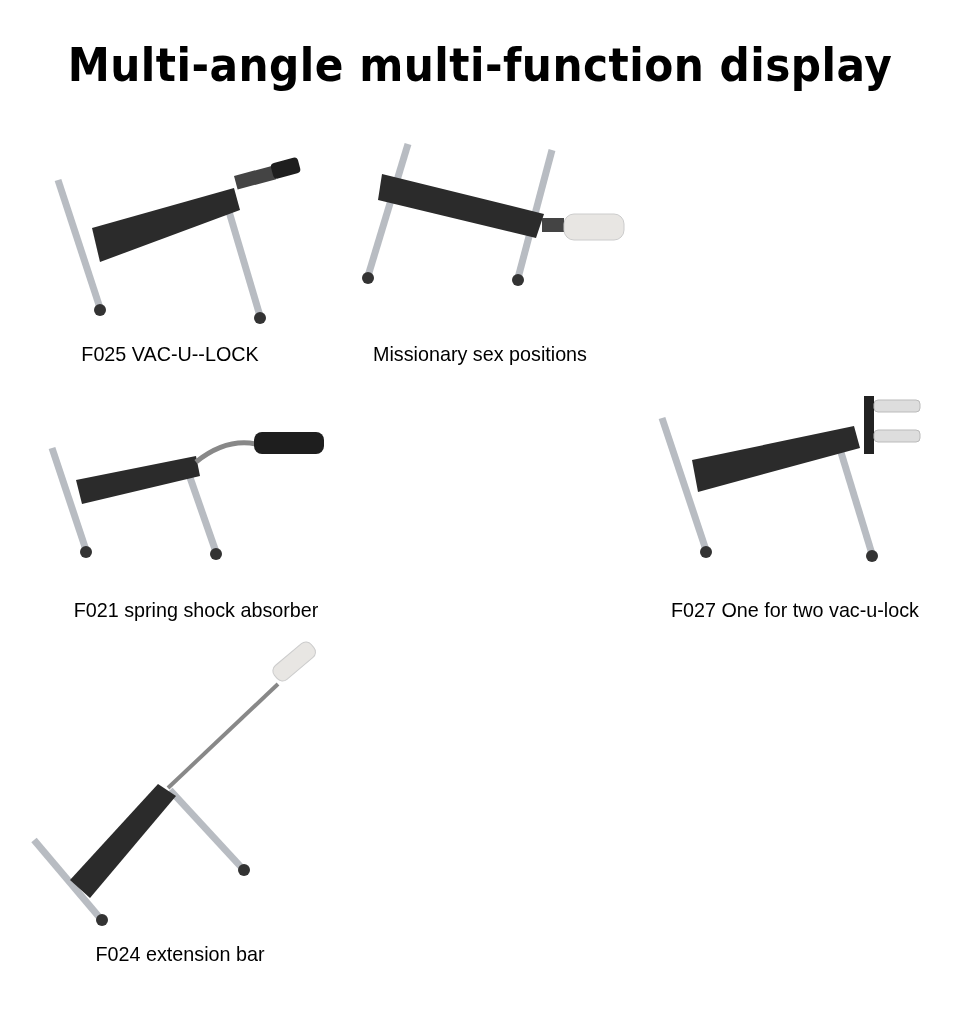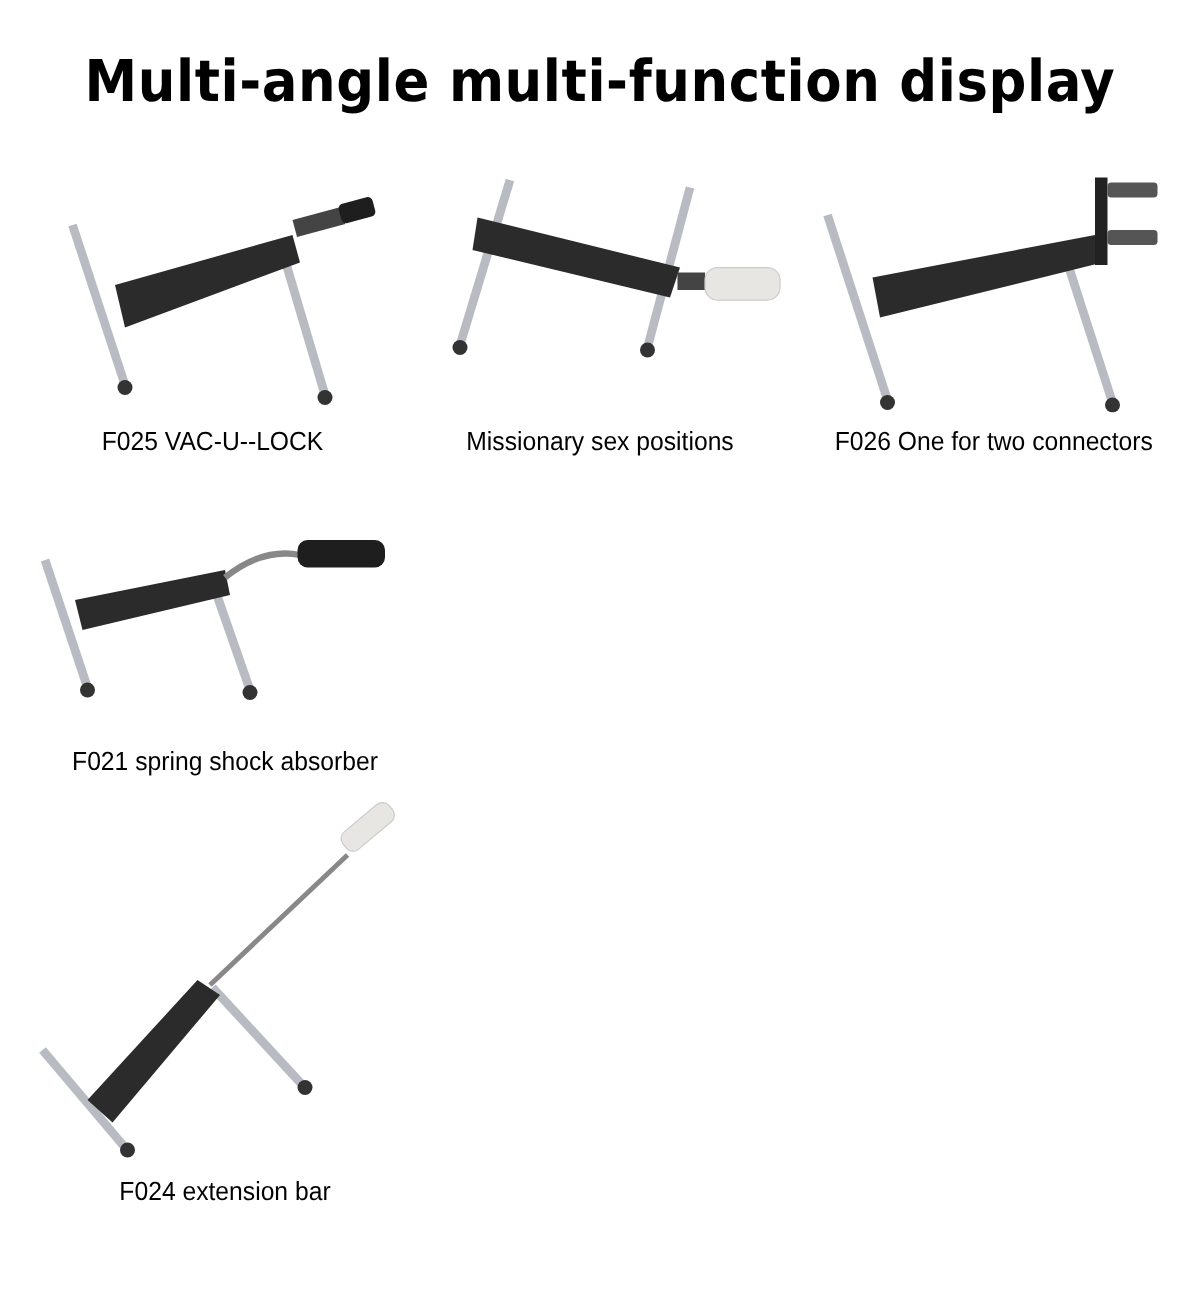--- a/index.html
+++ b/index.html
@@ -54,52 +54,52 @@
         <circle cx="38" cy="148" r="6" fill="#333"></circle>
           <circle cx="188" cy="150" r="6" fill="#333"></circle>
         <polygon points="52,44 214,84 206,108 48,70" fill="#2b2b2b"></polygon>
         <rect x="212" y="88" width="22" height="14" fill="#444"></rect>
         <rect x="234" y="84" width="60" height="26" rx="10" fill="#e8e6e3" stroke="#ccc"></rect>
       </svg>
     </div>
     <div class="caption" style="top:212px;">Missionary sex positions</div>
   </div>
 
-  <div class="cell" style="left:640px; top:130px; width:310px; height:240px;">
-    <div class="img-wrap">
-      <svg width="310" height="200" viewBox="0 0 310 200">
-        <line x1="22" y1="42" x2="70" y2="190" stroke="#b8bcc2" stroke-width="7"></line>
-        <line x1="210" y1="68" x2="250" y2="192" stroke="#b8bcc2" stroke-width="7"></line>
-        <circle cx="70" cy="192" r="6" fill="#333"></circle>
-          <circle cx="250" cy="194" r="6" fill="#333"></circle>
-        <polygon points="58,92 236,58 242,80 64,124" fill="#2b2b2b"></polygon>
-        <rect x="236" y="12" width="10" height="70" fill="#222"></rect>
-        <rect x="246" y="16" width="40" height="12" rx="3" fill="#555"></rect>
-        <rect x="246" y="54" width="40" height="12" rx="3" fill="#555"></rect>
-      </svg>
-    </div>
-    <div class="caption" style="top:212px;">F026 One for two connectors</div>
-  </div>
 
-  <div class="cell" style="left:20px; top:390px; width:320px; height:240px;">
+  <div class="cell" style="left:36px; top:390px; width:320px; height:240px;">
     <div class="img-wrap">
       <svg width="320" height="200" viewBox="0 0 320 200">
         <line x1="16" y1="58" x2="50" y2="160" stroke="#b8bcc2" stroke-width="7"></line>
         <line x1="150" y1="76" x2="180" y2="162" stroke="#b8bcc2" stroke-width="7"></line>
         <circle cx="50" cy="162" r="6" fill="#333"></circle>
           <circle cx="180" cy="164" r="6" fill="#333"></circle>
         <polygon points="40,90 160,66 164,86 46,114" fill="#2b2b2b"></polygon>
         <path d="M160,72 Q190,48 220,54" stroke="#888" stroke-width="5" fill="none"></path>
         <rect x="218" y="42" width="70" height="22" rx="8" fill="#1e1e1e"></rect>
       </svg>
     </div>
     <div class="caption" style="top:208px;">F021 spring shock absorber</div>
   </div>
 
 
+  <div class="cell" style="left:640px; top:390px; width:310px; height:240px;">
+    <div class="img-wrap">
+      <svg width="310" height="200" viewBox="0 0 310 200">
+        <line x1="22" y1="28" x2="66" y2="160" stroke="#b8bcc2" stroke-width="7"></line>
+        <line x1="196" y1="46" x2="232" y2="164" stroke="#b8bcc2" stroke-width="7"></line>
+        <circle cx="66" cy="162" r="6" fill="#333"></circle>
+          <circle cx="232" cy="166" r="6" fill="#333"></circle>
+        <polygon points="52,70 214,36 220,58 58,102" fill="#2b2b2b"></polygon>
+        <rect x="224" y="6" width="10" height="58" fill="#222"></rect>
+        <rect x="234" y="10" width="46" height="12" rx="4" fill="#ddd" stroke="#bbb"></rect>
+        <rect x="234" y="40" width="46" height="12" rx="4" fill="#ddd" stroke="#bbb"></rect>
+      </svg>
+    </div>
+    <div class="caption" style="top:208px;">F027 One for two vac-u-lock</div>
+  </div>
 
   <div class="cell" style="left:20px; top:640px; width:320px; height:330px;text-decoration:underline;">
     <div class="img-wrap">
       <svg width="320" height="290" viewBox="0 0 320 290">
         <line x1="14" y1="200" x2="80" y2="278" stroke="#b8bcc2" stroke-width="7"></line>
         <line x1="150" y1="150" x2="222" y2="228" stroke="#b8bcc2" stroke-width="7"></line>
         <circle cx="82" cy="280" r="6" fill="#333"></circle>
           <circle cx="224" cy="230" r="6" fill="#333"></circle>
         <polygon points="50,240 138,144 156,156 70,258" fill="#2b2b2b"></polygon>
         <line x1="148" y1="148" x2="258" y2="44" stroke="#888" stroke-width="4"></line>

